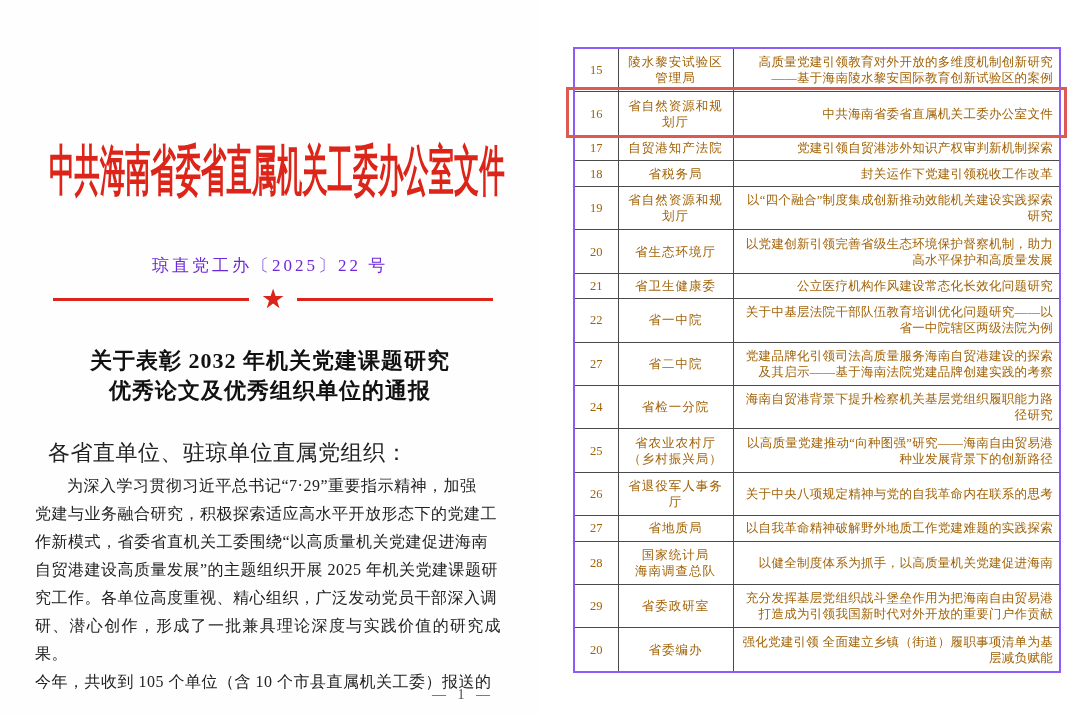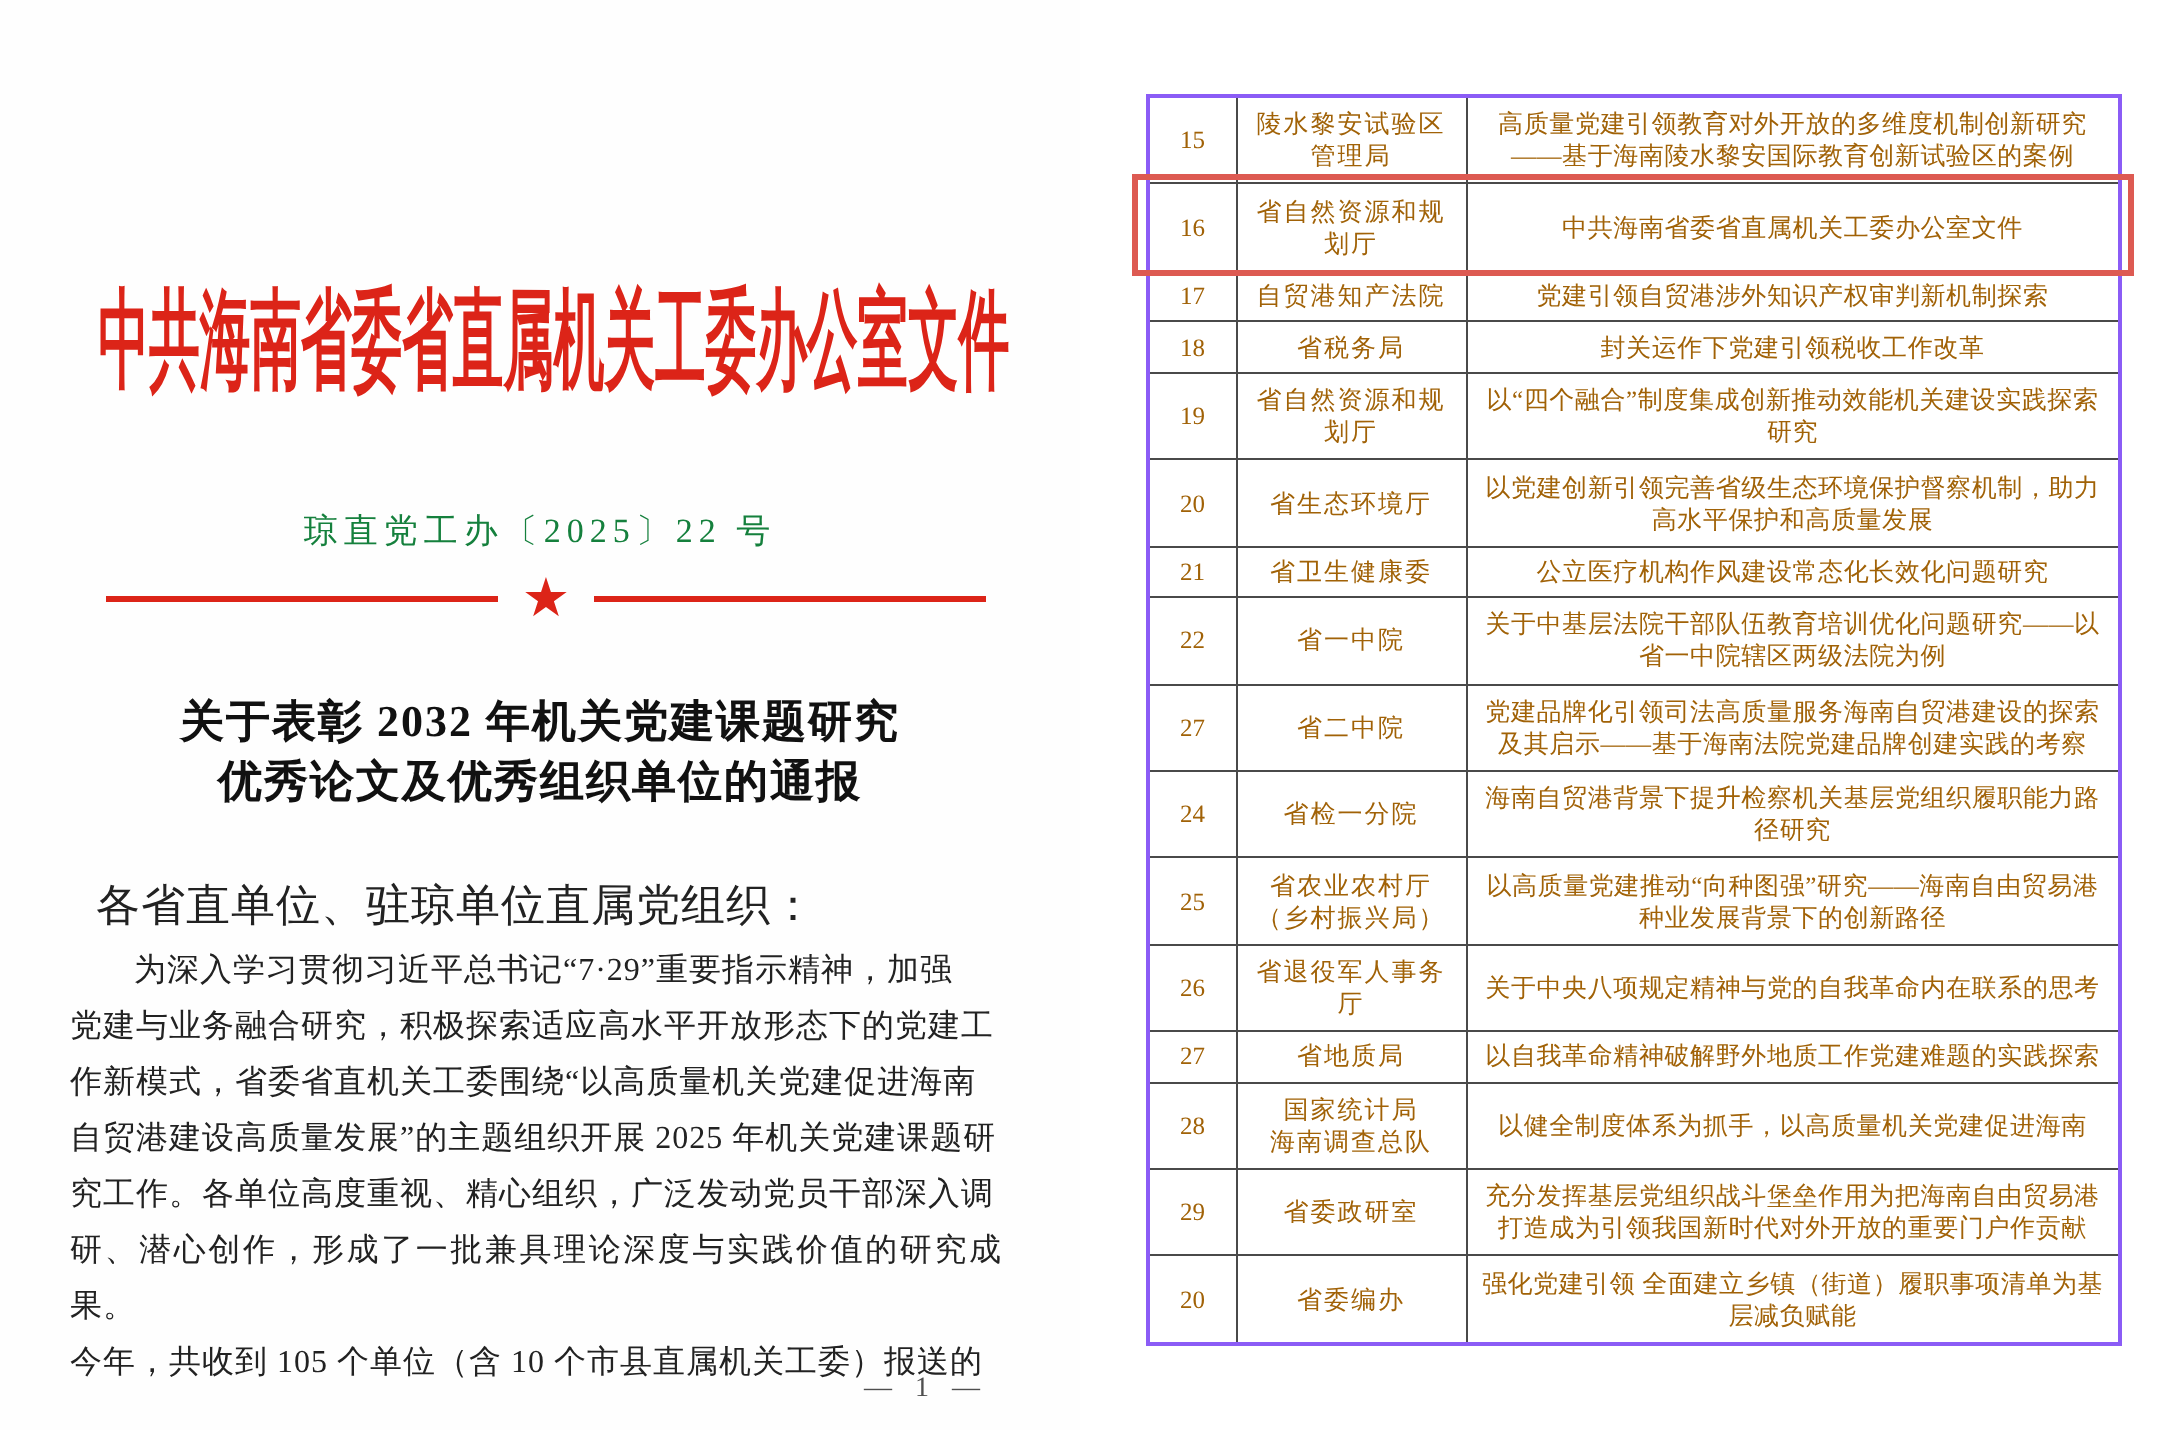--- a/index.html
+++ b/index.html
@@ -10,21 +10,21 @@
   
   .doc-page{position:absolute;left:0;top:0;width:540px;height:715px;background:#fefefe;}
   .doc-header{
     position:absolute;top:140px;left:277px;margin:0;
     white-space:nowrap;font-size:46px;font-weight:700;color:#dc2418;
     letter-spacing:0px;
     transform:translateX(-50%) scale(0.55,1.18);transform-origin:50% 50%;
   }
   .doc-number{
     position:absolute;top:254px;left:0;width:540px;text-align:center;
-    font-size:17px;color:#15803d;letter-spacing:3px;
+    font-size:17px;color:#6d28d9;letter-spacing:3px;
   }
   .divider{
     position:absolute;top:285px;left:53px;width:440px;height:28px;
     display:flex;align-items:center;gap:12px;
   }
   .divider .rule{flex:1;height:3px;background:#dc2418;}
   .divider .star{font-size:27px;line-height:1;color:#dc2418;}
   .doc-title{
     position:absolute;top:346px;left:0;width:540px;margin:0;text-align:center;
     font-size:22px;line-height:30px;font-weight:700;color:#111;letter-spacing:1px;
@@ -46,21 +46,21 @@
   .table-wrap{position:absolute;left:573px;top:47px;width:488px;height:626px;}
   table.awards{
     width:100%;height:100%;border-collapse:collapse;table-layout:fixed;
     font-size:12.5px;color:#a16207;border:2px solid #8b5cf6;
   }
   table.awards td{
     border:1px solid #4a4a4a;padding:3px 6px;line-height:16px;vertical-align:middle;
   }
   td.no{text-align:center;}
   td.unit{text-align:center;white-space:pre-line;letter-spacing:1px;}
-  td.topic{text-align:center;letter-spacing:0.3px;}
+  td.topic{text-align:right;letter-spacing:0.3px;}
   .highlight{
     position:absolute;left:-7px;right:-6px;border:3px solid #dd5a52;
     pointer-events:none;box-sizing:border-box;
   }
 </style>
 </head>
 <body>
 
 <div class="canvas">
 

